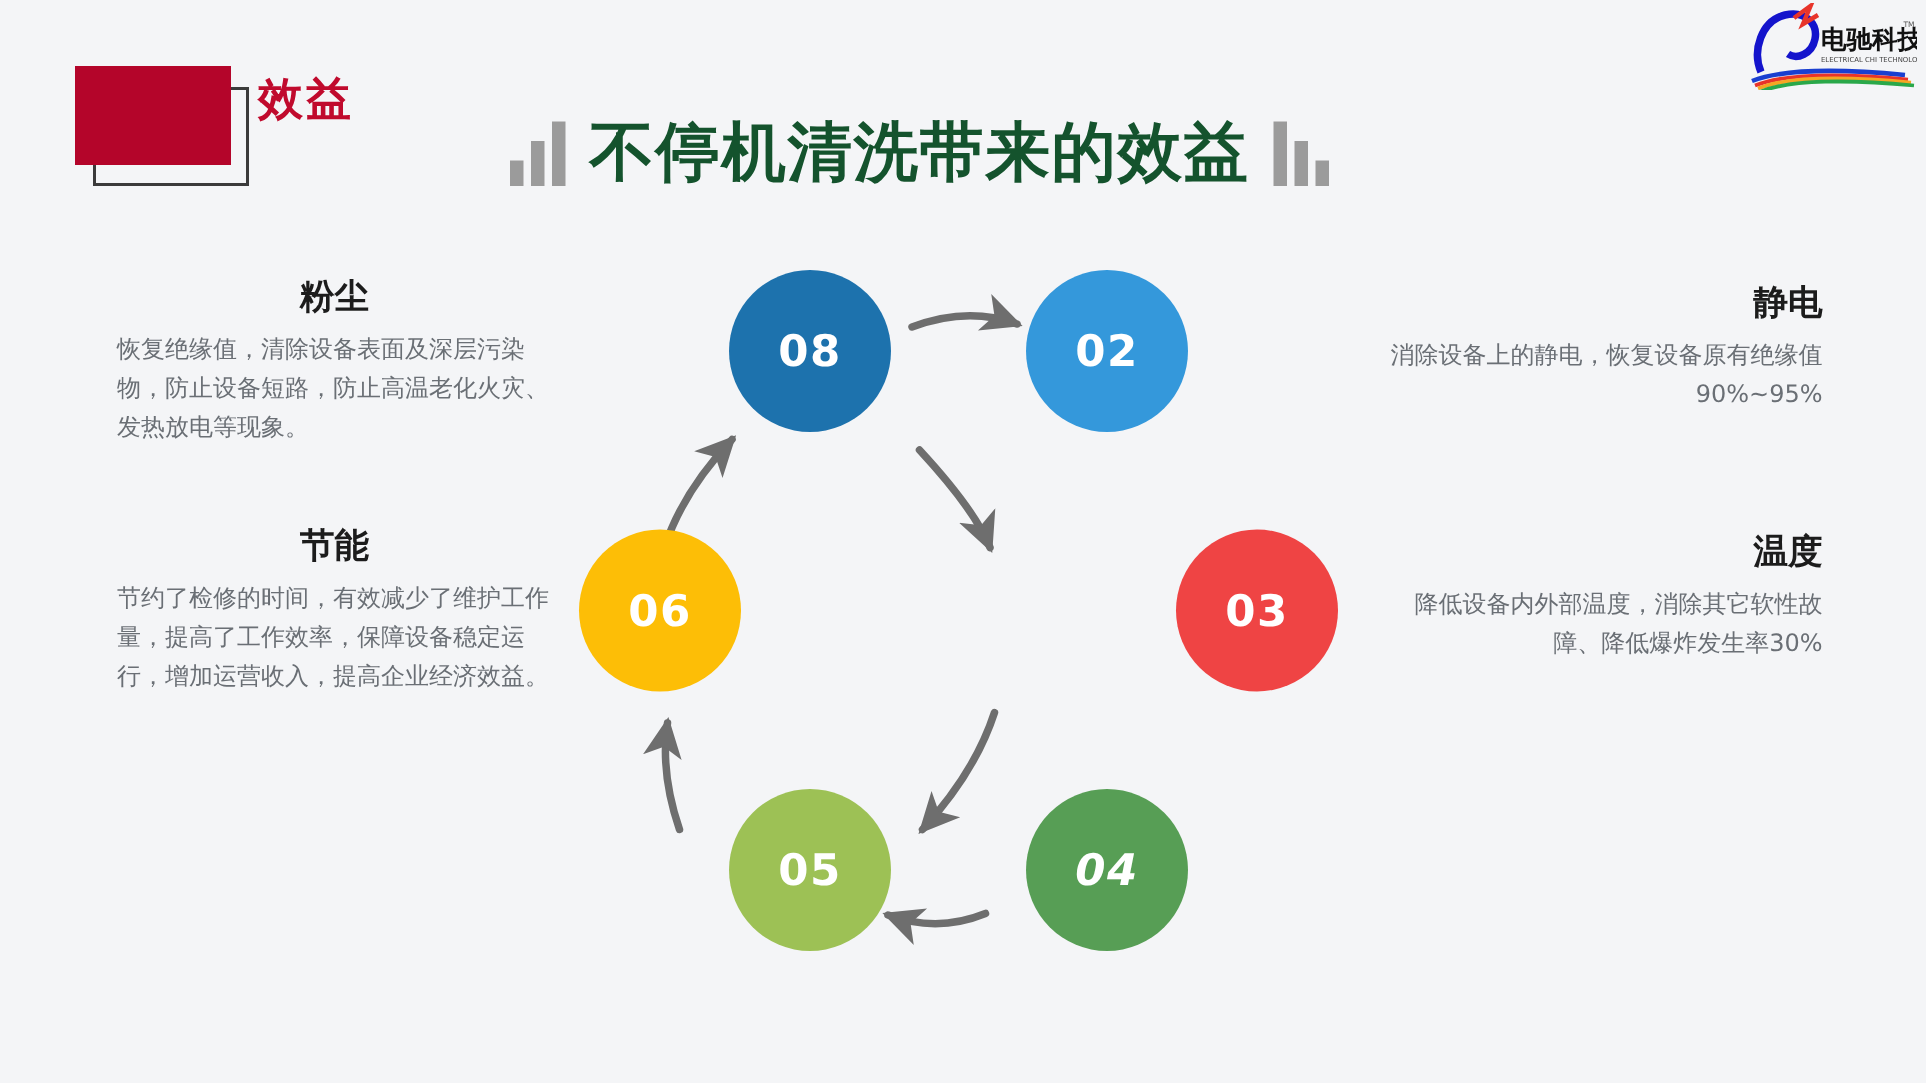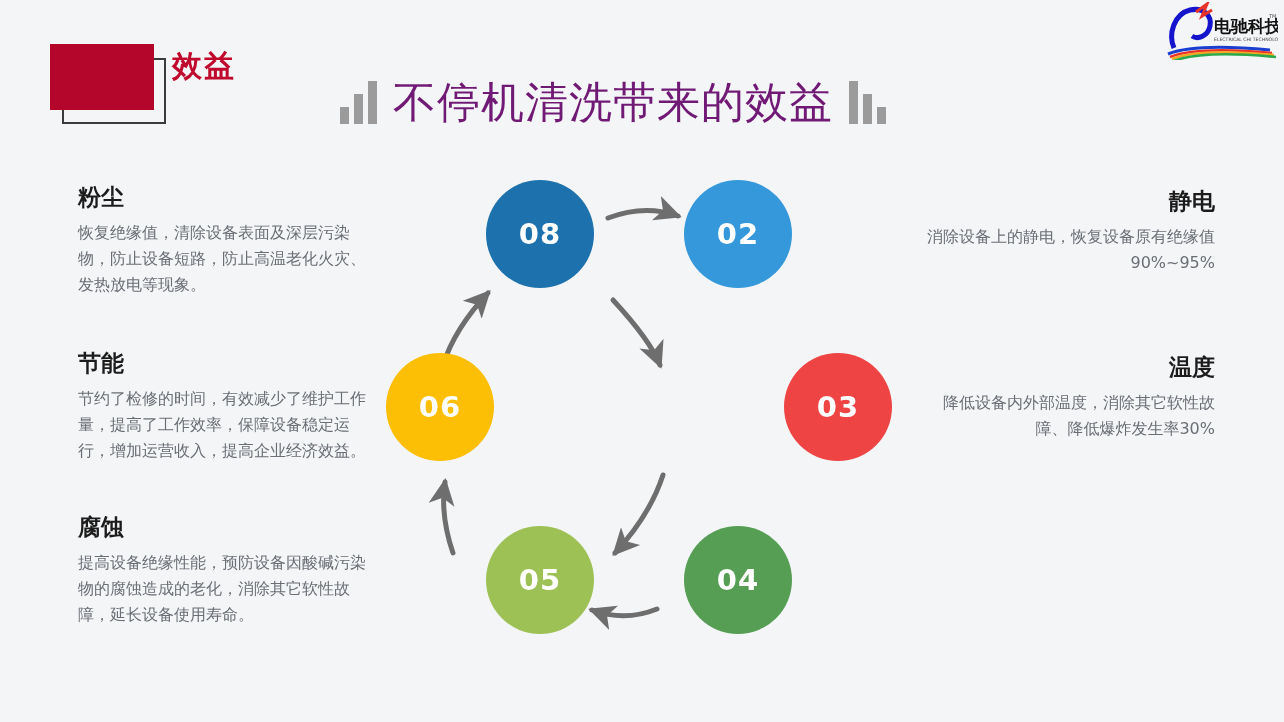--- a/index.html
+++ b/index.html
@@ -23,48 +23,48 @@
 
   .title-wrap{position:absolute;left:340px;top:62px;display:flex;align-items:flex-end;gap:16px;height:62px;}
   .bars{display:flex;align-items:flex-end;gap:5px;height:44px;}
   .bars span{display:block;width:9px;background:#9b9b9b;}
   .bars.asc span:nth-child(1){height:17px;}
   .bars.asc span:nth-child(2){height:30px;}
   .bars.asc span:nth-child(3){height:43px;}
   .bars.desc span:nth-child(1){height:43px;}
   .bars.desc span:nth-child(2){height:30px;}
   .bars.desc span:nth-child(3){height:17px;}
-  .main-title{font-size:43px;font-weight:400;color:#701a75;letter-spacing:1px;
+  .main-title{font-size:43px;font-weight:700;color:#14532d;letter-spacing:1px;
     line-height:1;white-space:nowrap;
     font-family:"DejaVu Sans","Liberation Sans",sans-serif;}
 
   
   .logo{position:absolute;right:6px;top:2px;width:112px;height:58px;}
 
   
   .diagram{position:absolute;left:360px;top:160px;width:540px;height:520px;}
   .circle{position:absolute;border-radius:50%;display:flex;align-items:center;
     justify-content:center;color:#ffffff;font-weight:700;font-size:29px;
     letter-spacing:1px;font-family:"DejaVu Sans","Liberation Sans",sans-serif;}
   .c1{width:108px;height:108px;left:126px;top:20px;}
   .c2{width:108px;height:108px;left:324px;top:20px;}
   .c3{width:108px;height:108px;left:424px;top:193px;}
-  .c4{width:108px;height:108px;left:324px;top:366px;}
+  .c4{width:108px;height:108px;left:324px;top:366px;font-style:italic;}
   .c5{width:108px;height:108px;left:126px;top:366px;}
   .c6{width:108px;height:108px;left:26px;top:193px;}
   .arrows{position:absolute;left:0;top:0;width:540px;height:520px;}
 
   
   .blk{position:absolute;width:290px;}
   .blk .hd{font-size:23px;font-weight:700;color:#1c1c1c;margin:0 0 7px 0;
     font-family:"DejaVu Sans","Liberation Sans",sans-serif;}
   .blk .bd{font-size:16px;line-height:1.62;color:#6a6f75;
     font-family:"DejaVu Sans","Liberation Sans",sans-serif;}
   .left{left:78px;text-align:left;}
-  .left .hd{text-align:left;}
+  .left .hd{text-align:center;}
   .right{left:925px;text-align:right;}
 
   .b-dust{top:182px;}
   .b-energy{top:348px;}
   .b-corrosion{top:512px;}
   .b-static{top:186px;}
   .b-temp{top:352px;}
   .b-noise{top:518px;}
 </style>
 </head>
@@ -134,24 +134,20 @@
   <div class="blk left b-dust">
     <div class="hd">粉尘</div>
     <div class="bd">恢复绝缘值，清除设备表面及深层污染物，防止设备短路，防止高温老化火灾、发热放电等现象。</div>
   </div>
 
   <div class="blk left b-energy">
     <div class="hd">节能</div>
     <div class="bd">节约了检修的时间，有效减少了维护工作量，提高了工作效率，保障设备稳定运行，增加运营收入，提高企业经济效益。</div>
   </div>
 
-  <div class="blk left b-corrosion">
-    <div class="hd">腐蚀</div>
-    <div class="bd">提高设备绝缘性能，预防设备因酸碱污染物的腐蚀造成的老化，消除其它软性故障，延长设备使用寿命。</div>
-  </div>
 
   <div class="blk right b-static">
     <div class="hd">静电</div>
     <div class="bd">消除设备上的静电，恢复设备原有绝缘值90%~95%</div>
   </div>
 
   <div class="blk right b-temp">
     <div class="hd">温度</div>
     <div class="bd">降低设备内外部温度，消除其它软性故障、降低爆炸发生率30%</div>
   </div>

